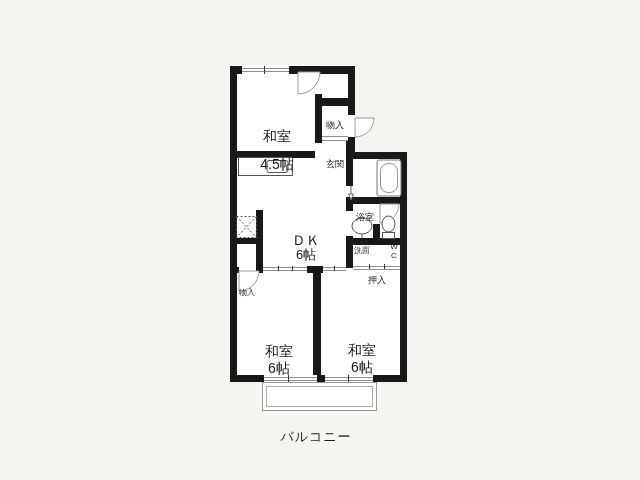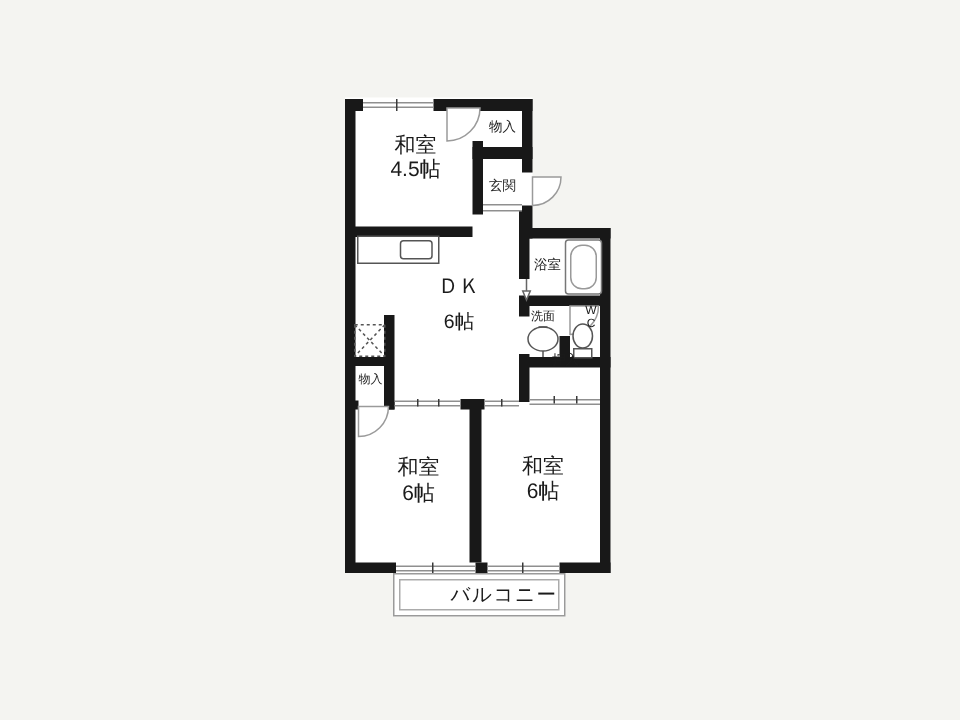--- a/index.html
+++ b/index.html
@@ -9,20 +9,21 @@
     font-family:"Liberation Sans","DejaVu Sans",sans-serif;
   }
   .white{position:absolute;background:#ffffff;}
   .wall{position:absolute;background:#181818;}
   .thin{position:absolute;background:#8f8f8f;}
   .tick{position:absolute;background:#3a3a3a;}
   .lbl{
     position:absolute;transform:translate(-50%,-50%);
     color:#1b1b1b;white-space:nowrap;line-height:1;
     font-family:"Liberation Sans","DejaVu Sans",sans-serif;
+    margin-top:40px;
   }
   .fs14{font-size:14px;font-weight:500;}
   .fs13{font-size:13px;font-weight:500;}
   .fs9{font-size:9px;}
   .fs8{font-size:8px;}
   .balrect{position:absolute;border:1px solid #9a9a9a;background:#ffffff;}
   .balinner{position:absolute;border:1px solid #ababab;background:#ffffff;}
   svg{position:absolute;left:0;top:0;}
 </style>
 </head>
@@ -130,37 +131,37 @@
     <path d="M351,186 L351,194 M348.5,194 L353.5,194 L351,200 Z" fill="#ffffff" stroke="#666666" stroke-width="1"></path>
 
     <ellipse cx="362" cy="226" rx="10" ry="8" fill="#ffffff" stroke="#555555" stroke-width="1"></ellipse>
     <path d="M362,234 L362,238 M359,218 L365,218" stroke="#555555" stroke-width="1" fill="none"></path>
 
     <ellipse cx="388.5" cy="224" rx="6.5" ry="8" fill="#ffffff" stroke="#555555" stroke-width="1"></ellipse>
     <rect x="382.5" y="232.5" width="12" height="6" fill="#ffffff" stroke="#555555" stroke-width="1"></rect>
   </svg>
 
   <div class="lbl fs14" style="left:277px;top:96px;">和室</div>
-  <div class="lbl fs14" style="left:277px;top:112px;">4.5帖</div>
+  <div class="lbl fs14" style="left:277px;top:124px;">4.5帖</div>
 
   <div class="lbl fs9" style="left:335px;top:85px;">物入</div>
   <div class="lbl fs9" style="left:335px;top:124px;">玄関</div>
   <div class="lbl fs9" style="left:365px;top:177px;">浴室</div>
 
-  <div class="lbl fs14" style="left:306px;top:190px;">ＤＫ</div>
+  <div class="lbl fs14" style="left:306px;top:200px;">ＤＫ</div>
   <div class="lbl fs13" style="left:306px;top:214px;">6帖</div>
 
   <div class="lbl fs8" style="left:362px;top:211px;">洗面</div>
   <div class="lbl fs8" style="left:394px;top:207px;">W</div>
   <div class="lbl fs8" style="left:394px;top:216px;">C</div>
 
   <div class="lbl fs8" style="left:247px;top:253px;">物入</div>
   <div class="lbl fs9" style="left:377px;top:240px;">押入</div>
 
   <div class="lbl fs14" style="left:279px;top:311px;">和室</div>
   <div class="lbl fs14" style="left:279px;top:328px;">6帖</div>
 
   <div class="lbl fs14" style="left:362px;top:310px;">和室</div>
   <div class="lbl fs14" style="left:362px;top:327px;">6帖</div>
 
-  <div class="lbl fs13" style="left:336px;top:396px;letter-spacing:1px;text-align:right;">バルコニー</div>
+  <div class="lbl fs13" style="left:316px;top:396px;letter-spacing:1px;text-align:right;">バルコニー</div>
 
 </div>
 
 </body></html>

